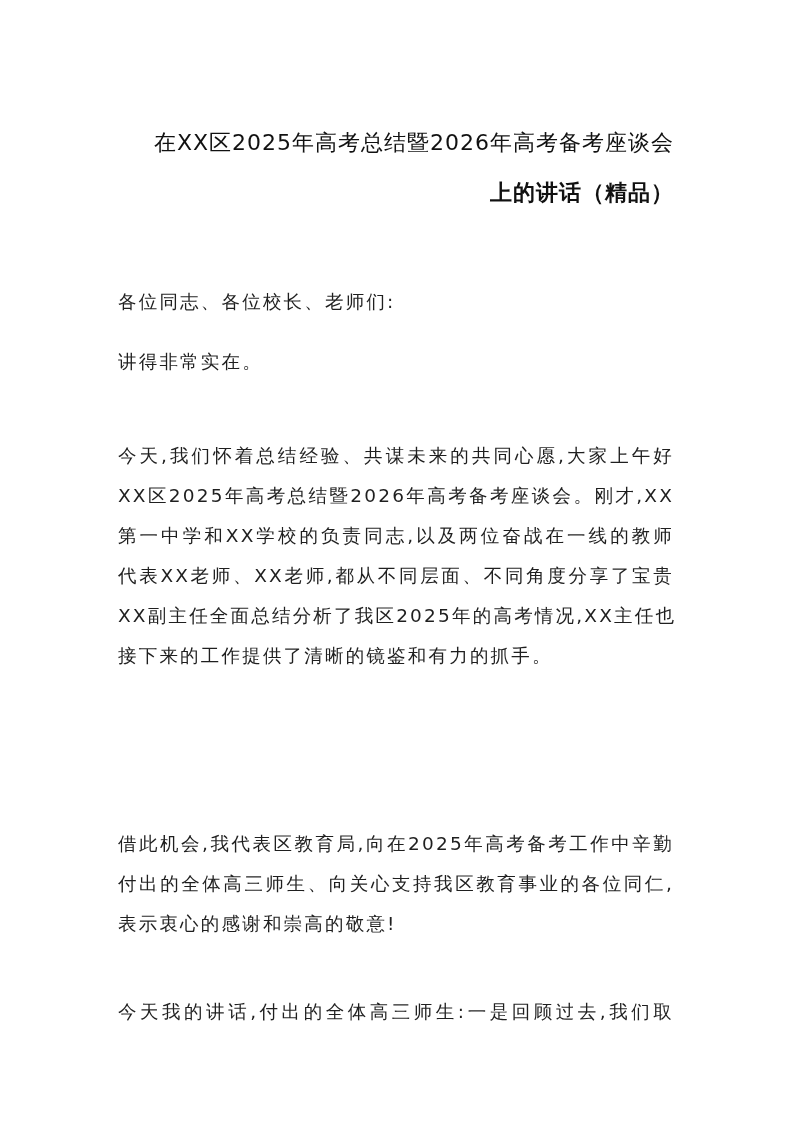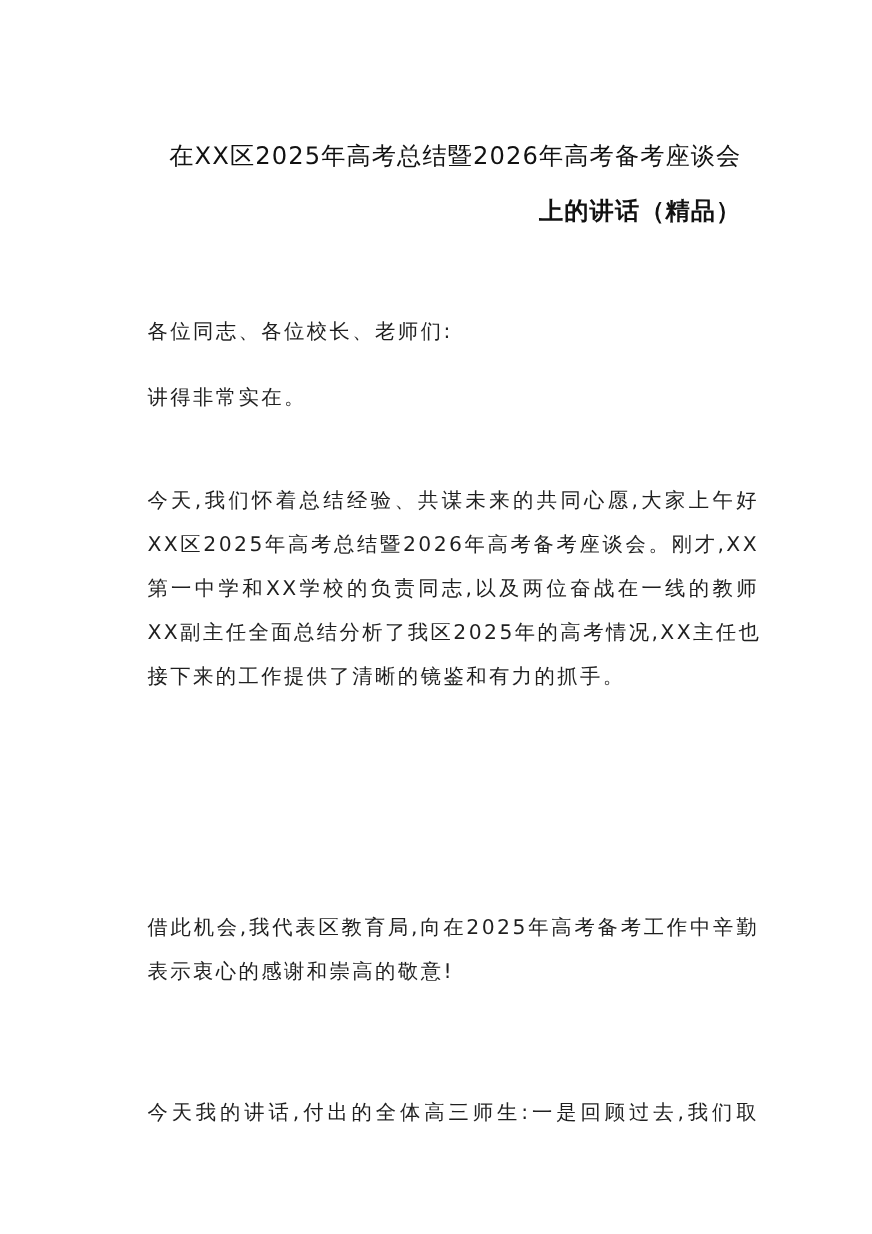--- a/index.html
+++ b/index.html
@@ -30,21 +30,21 @@
       line-height: 30px;
       color: #111;
       letter-spacing: 1px;
       white-space: nowrap;
     }
     .title-line-1 { top: 128px; }
     .title-line-2 { top: 178px; font-weight: bold; }
 
     .para {
       position: absolute;
-      left: 16px;
+      left: 0;
       width: 556px;
       margin: 0;
     }
     .line {
       display: block;
       height: 40px;
       line-height: 40px;
       font-size: 18.5px;
       letter-spacing: 2.2px;
       white-space: nowrap;
@@ -69,26 +69,28 @@
   </div>
 
   <div class="para" style="top:342px;">
     <span class="line last">讲得非常实在。</span>
   </div>
 
   <div class="para" style="top:436px;">
     <span class="line">今天,我们怀着总结经验、共谋未来的共同心愿,大家上午好</span>
     <span class="line">XX区2025年高考总结暨2026年高考备考座谈会。刚才,XX</span>
     <span class="line">第一中学和XX学校的负责同志,以及两位奋战在一线的教师</span>
+    <span class="line">代表XX老师、XX老师,都从不同层面、不同角度分享了宝贵</span>
     <span class="line">XX副主任全面总结分析了我区2025年的高考情况,XX主任也</span>
     <span class="line last">接下来的工作提供了清晰的镜鉴和有力的抓手。</span>
   </div>
 
   <div class="para" style="top:824px;">
     <span class="line">借此机会,我代表区教育局,向在2025年高考备考工作中辛勤</span>
+    <span class="line">付出的全体高三师生、向关心支持我区教育事业的各位同仁,</span>
     <span class="line last">表示衷心的感谢和崇高的敬意!</span>
   </div>
 
   <div class="para" style="top:992px;">
     <span class="line">今天我的讲话,付出的全体高三师生:一是回顾过去,我们取</span>
   </div>
 
 </div>
 
 </body></html>

